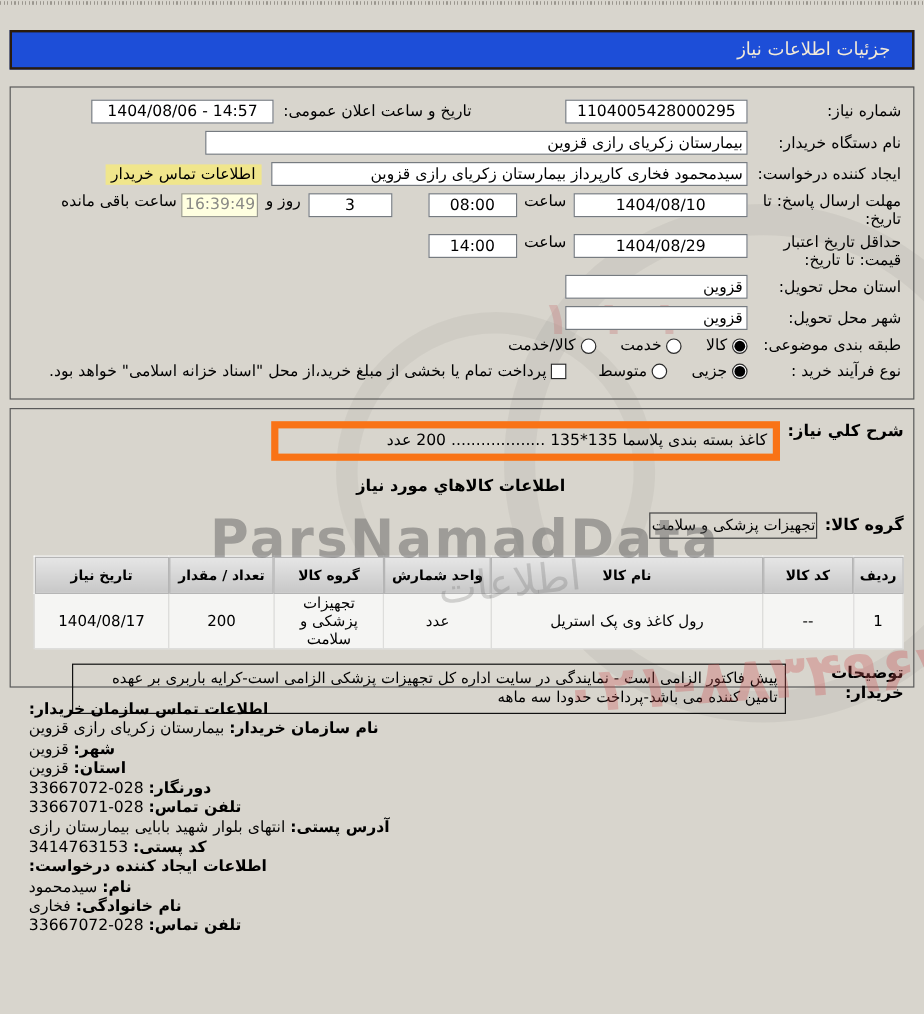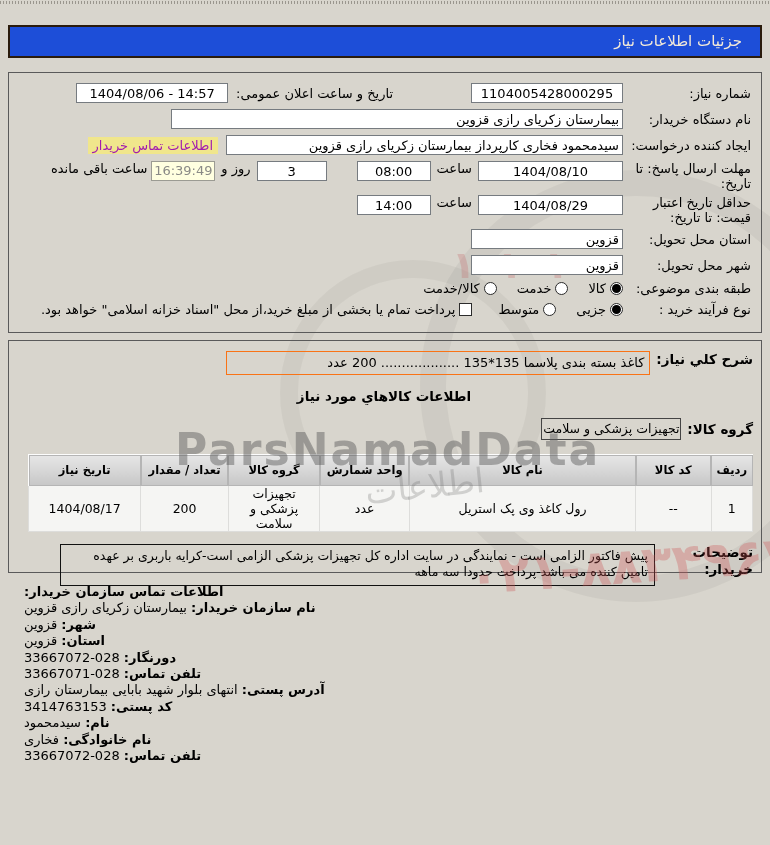--- a/index.html
+++ b/index.html
@@ -28,37 +28,37 @@
   .lbl2{flex:none;font-size:13px;margin-left:8px;color:#000;}
   .inline-lbl{flex:none;font-size:13px;color:#000;}
   .inp{
     flex:none;height:20px;box-sizing:border-box;border:1px solid #767b80;background:#fff;
     font-family:"DejaVu Sans",sans-serif;font-size:13px;padding:0 3px;color:#000;
   }
   .inp.center{text-align:center;}
   .inp.rtl{direction:rtl;text-align:right;}
   .sp{flex:none;}
   .link-hl{
-    flex:none;background:#f0e68c;color:#a21caf;font-size:13px;padding:1px 5px;cursor:pointer;
+    flex:none;background:#f0e68c;color:#000000;font-size:13px;padding:1px 5px;cursor:pointer;
   }
   .timer{
     flex:none;width:62px;height:18px;line-height:18px;background:#ffffe0;border:1px solid #9b9b93;
     color:#8a8a86;font-size:13px;text-align:center;direction:ltr;
   }
   
   .radio{flex:none;width:13px;height:13px;border-radius:50%;border:1px solid #2b2b2b;background:#fff;box-sizing:border-box;}
   .radio.checked{position:relative;}
   .radio.checked::after{content:"";position:absolute;left:1px;top:1px;width:9px;height:9px;border-radius:50%;background:#000;}
   .chk{flex:none;width:13px;height:13px;border:1px solid #2b2b2b;background:#fff;box-sizing:border-box;}
   .opt-lbl{flex:none;font-size:13px;margin-right:4px;}
   .g8{width:8px}.g6{width:6px}.g20{width:20px}.g30{width:30px}.g26{width:26px}.g4{width:4px}.g78{width:78px}
   
   .b{font-weight:bold;}
   .desc-box{
-    flex:none;width:424px;min-height:24px;box-sizing:border-box;border:1px solid #f97316;
+    flex:none;width:424px;min-height:24px;box-sizing:border-box;border:6px solid #f97316;
     font-size:13px;padding:3px 5px;direction:rtl;text-align:right;color:#000;
   }
   .sec-lbl{flex:none;font-size:13.5px;font-weight:bold;margin-left:6px;line-height:16px;}
   .heading{font-size:13.5px;font-weight:bold;margin:13px 2px 0 0;text-align:center;}
   .group-box{
     flex:none;width:140px;height:22px;line-height:20px;box-sizing:border-box;border:1px solid #444;
     font-size:12.5px;text-align:center;color:#000;
   }
   .notes-box{
     flex:none;width:595px;min-height:42px;box-sizing:border-box;border:1px solid #111;
@@ -241,16 +241,17 @@
 
 <div class="contact">
   <div class="line b">اطلاعات تماس سازمان خریدار:</div>
   <div class="line"><span class="b">نام سازمان خریدار:</span><span> بیمارستان زکریای رازی قزوین</span></div>
   <div class="line"><span class="b">شهر:</span><span> قزوین</span></div>
   <div class="line"><span class="b">استان:</span><span> قزوین</span></div>
   <div class="line"><span class="b">دورنگار:</span> <span dir="ltr">33667072-028</span></div>
   <div class="line"><span class="b">تلفن تماس:</span> <span dir="ltr">33667071-028</span></div>
   <div class="line"><span class="b">آدرس پستی:</span><span> انتهای بلوار شهید بابایی بیمارستان رازی</span></div>
   <div class="line"><span class="b">کد پستی:</span> <span dir="ltr">3414763153</span></div>
+  <div class="line b">اطلاعات ایجاد کننده درخواست:</div>
   <div class="line"><span class="b">نام:</span><span> سیدمحمود</span></div>
   <div class="line"><span class="b">نام خانوادگی:</span><span> فخاری</span></div>
   <div class="line"><span class="b">تلفن تماس:</span> <span dir="ltr">33667072-028</span></div>
 </div>
 
 </body></html>

